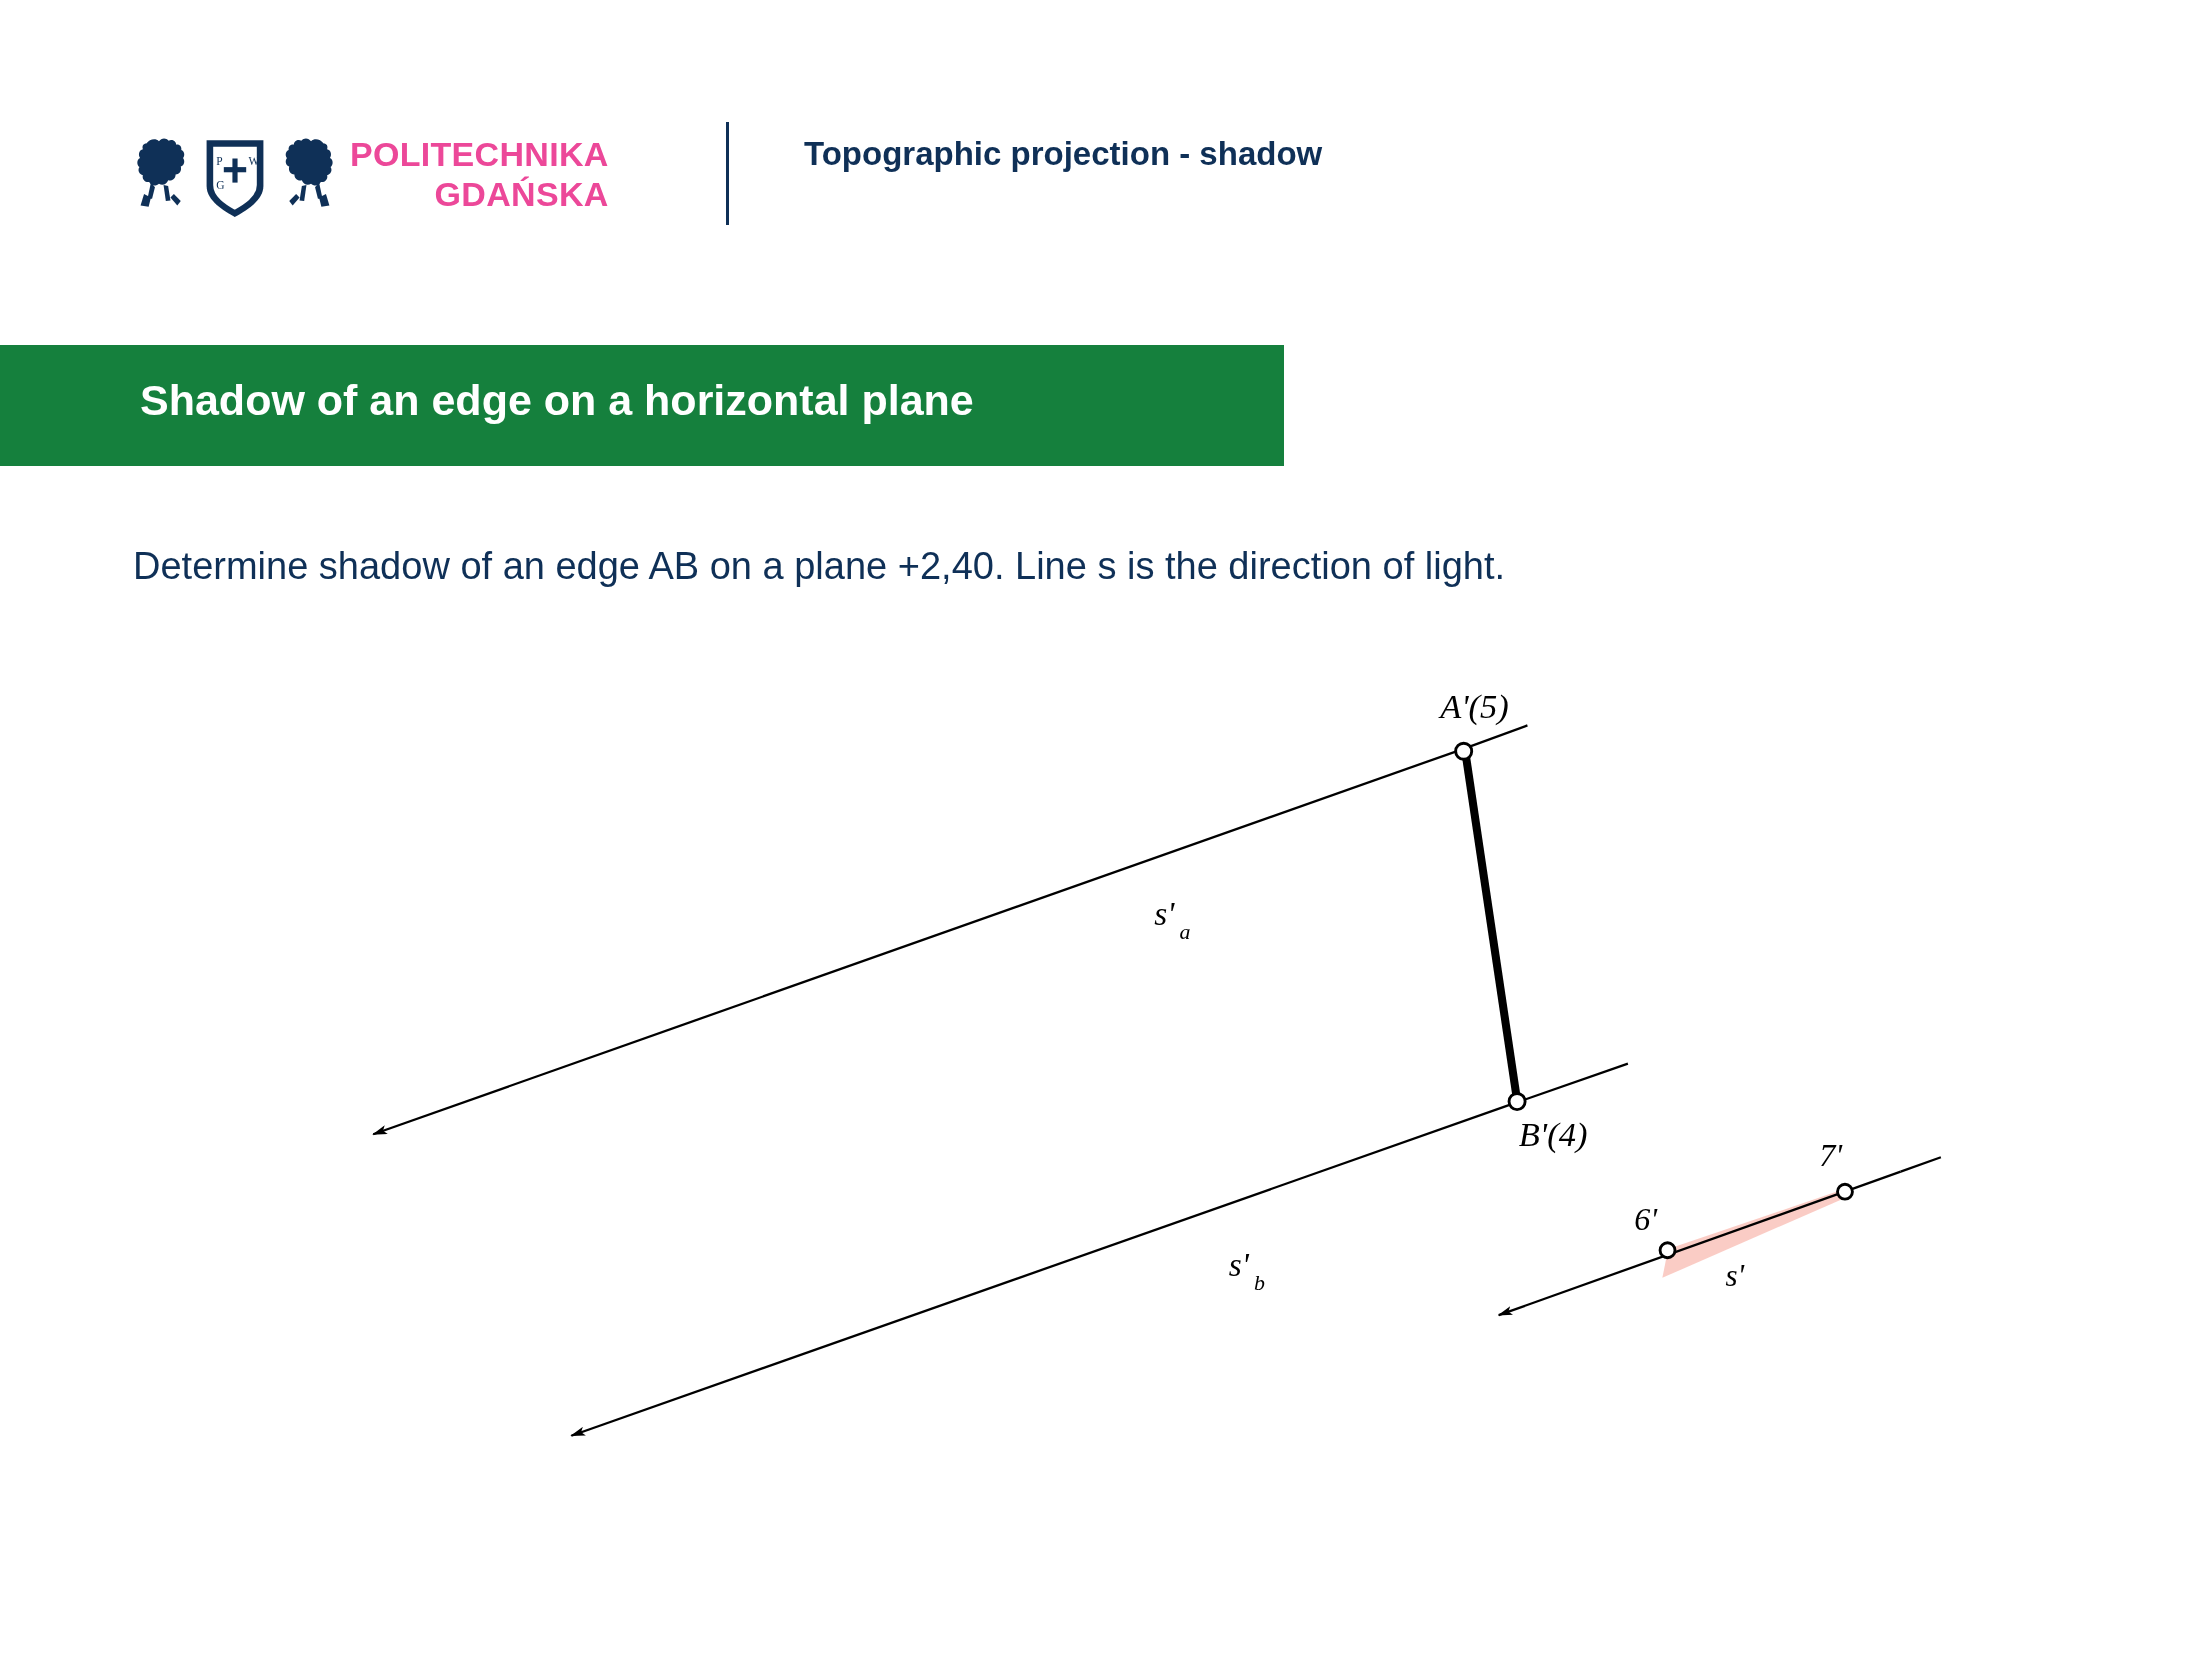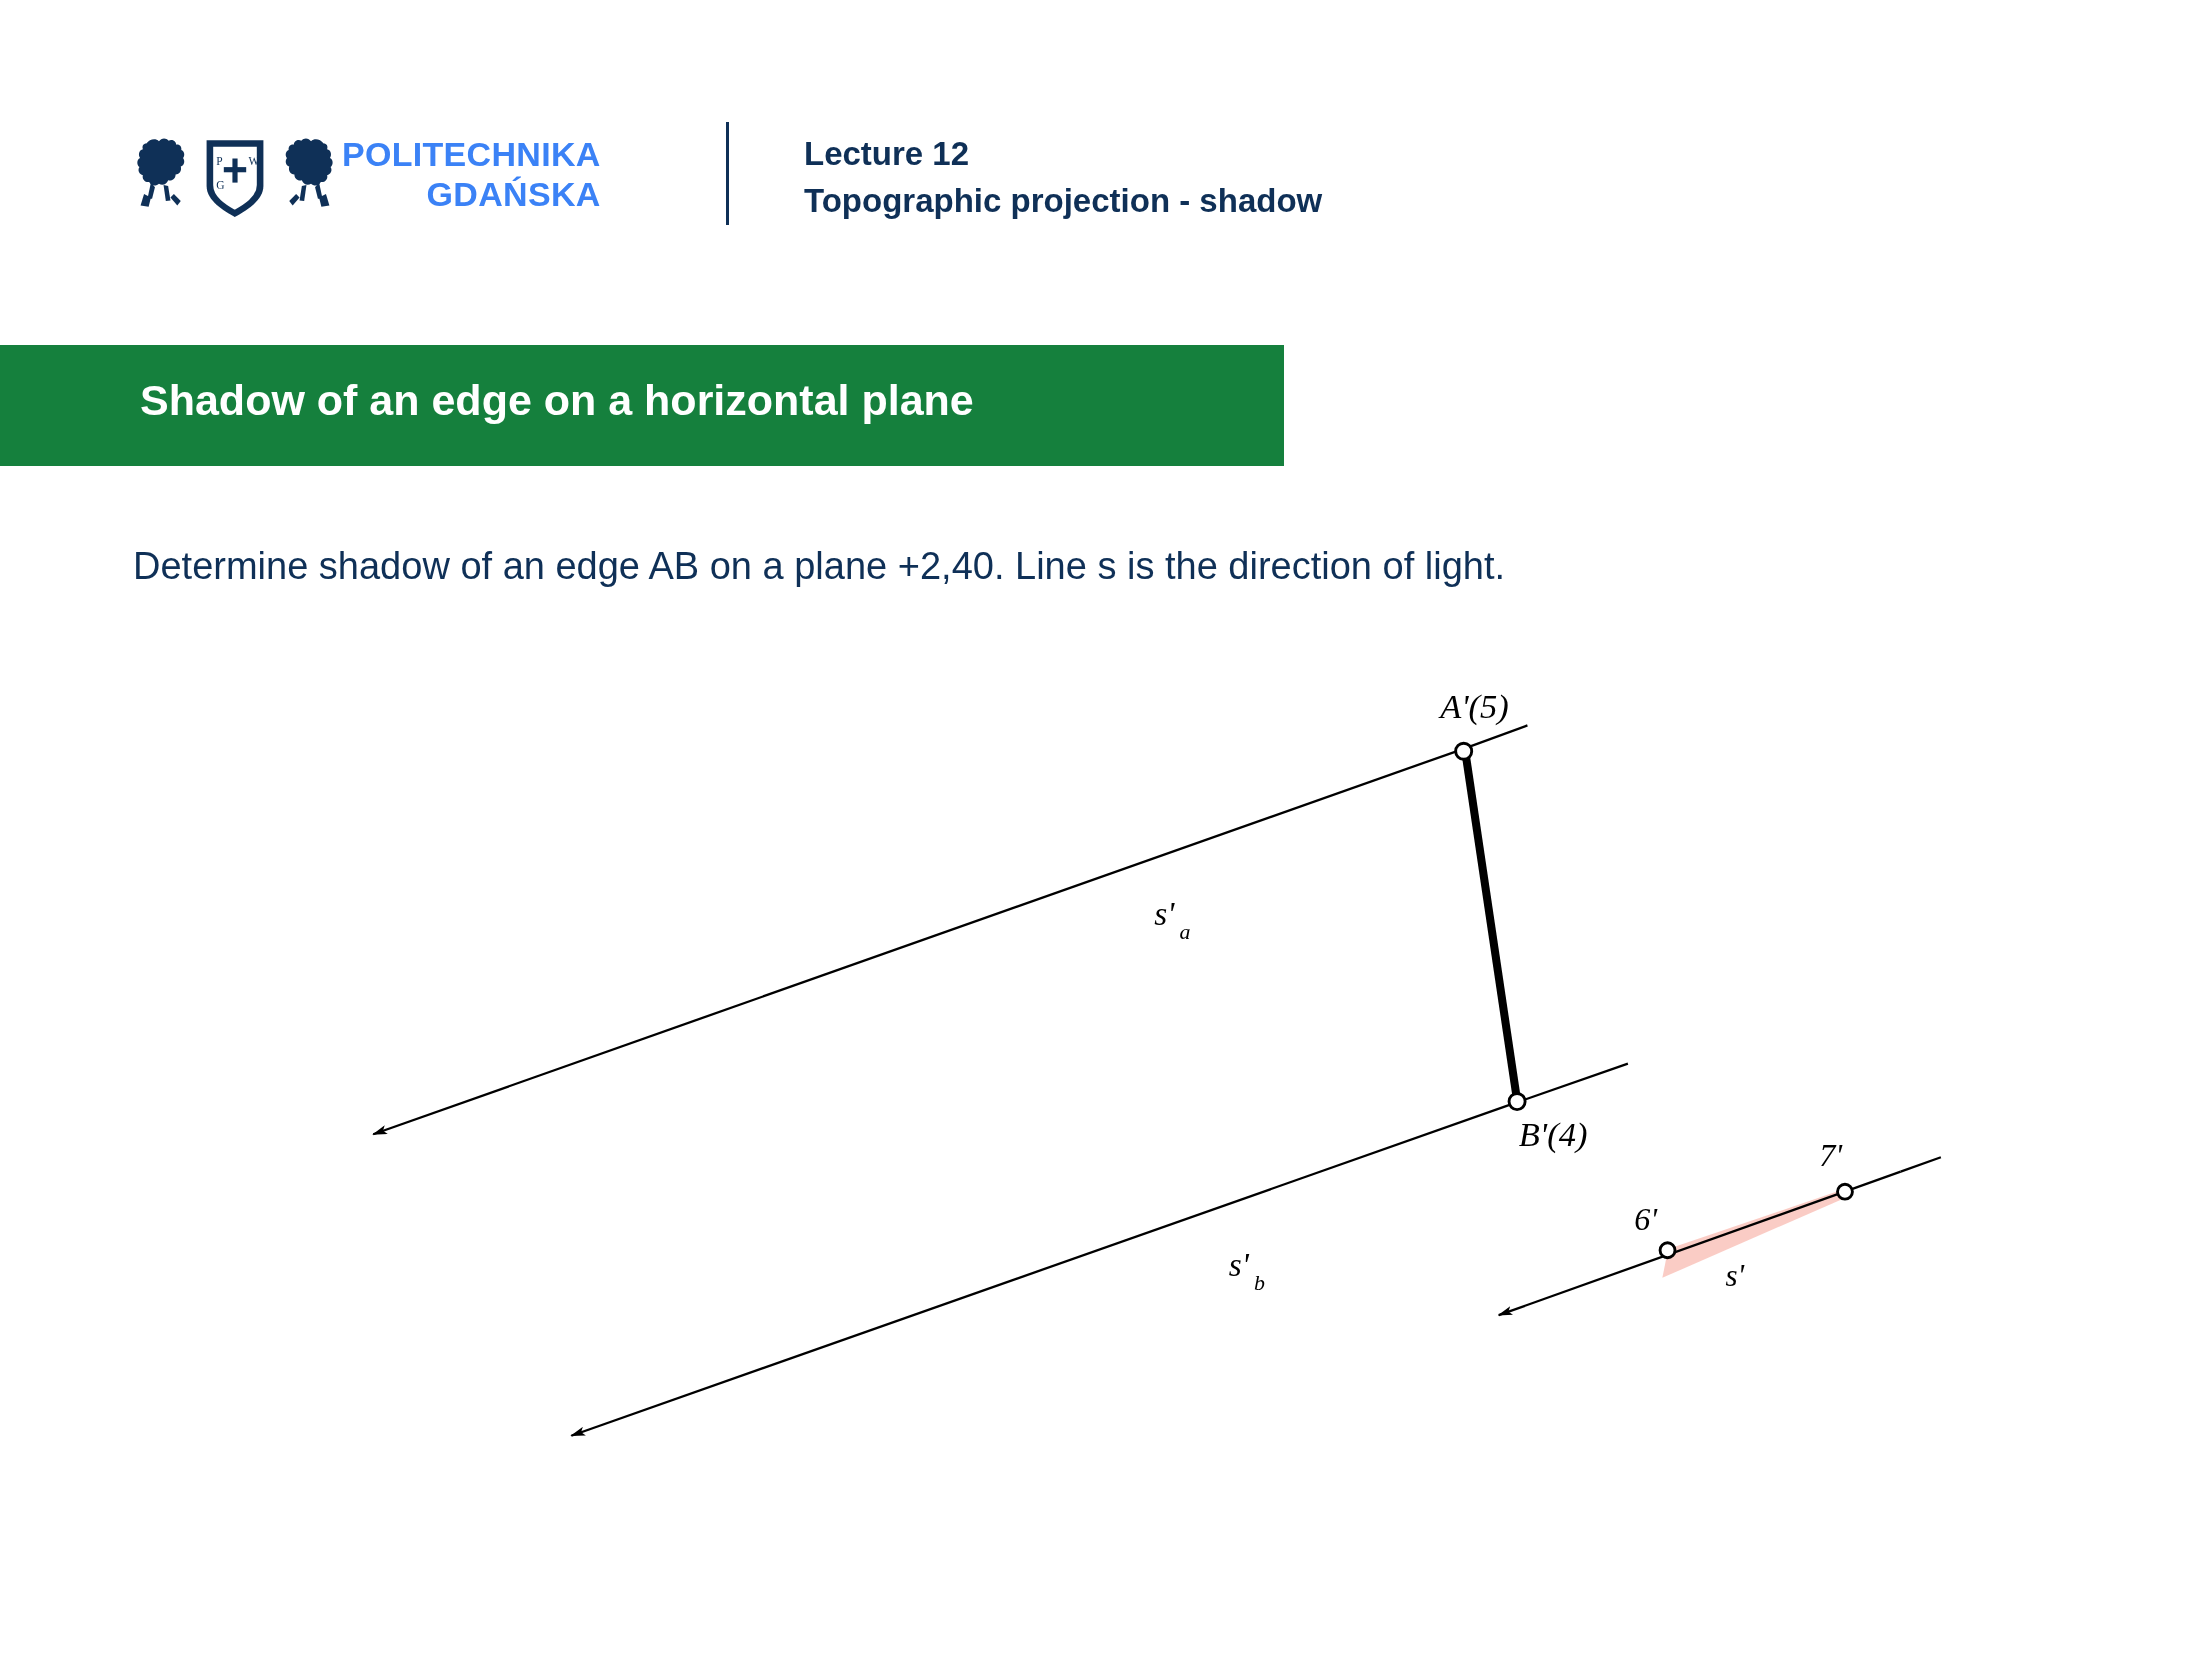--- a/index.html
+++ b/index.html
@@ -29,22 +29,22 @@
     display: flex;
     align-items: center;
   }
   #crest {
     width: 198px;
     height: 98px;
     position: relative;
   }
   #crest svg { display: block; }
   #uni-name {
-    margin-left: 8px;
-    color: #3b82f6;
+    margin-left: 16px;
+    color: #ec4899;
     font-weight: bold;
     font-size: 34px;
     line-height: 1.18;
     text-align: right;
     letter-spacing: 0.3px;
   }
   #divider {
     position: absolute;
     left: 726px;
     top: 122px;
@@ -139,21 +139,20 @@
     </div>
     <div id="uni-name">
       <div>POLITECHNIKA</div>
       <div>GDAŃSKA</div>
     </div>
   </div>
 
   <div id="divider"></div>
 
   <div id="lecture-block">
-    <div>Lecture 12</div>
     <div>Topographic projection - shadow</div>
   </div>
 </div>
 
 <div id="title-bar">
   <div id="title-bar-text">Shadow of an edge on a horizontal plane</div>
 </div>
 
 <div id="task-text">Determine shadow of an edge AB on a plane +2,40. Line s is the direction of light.</div>
 

